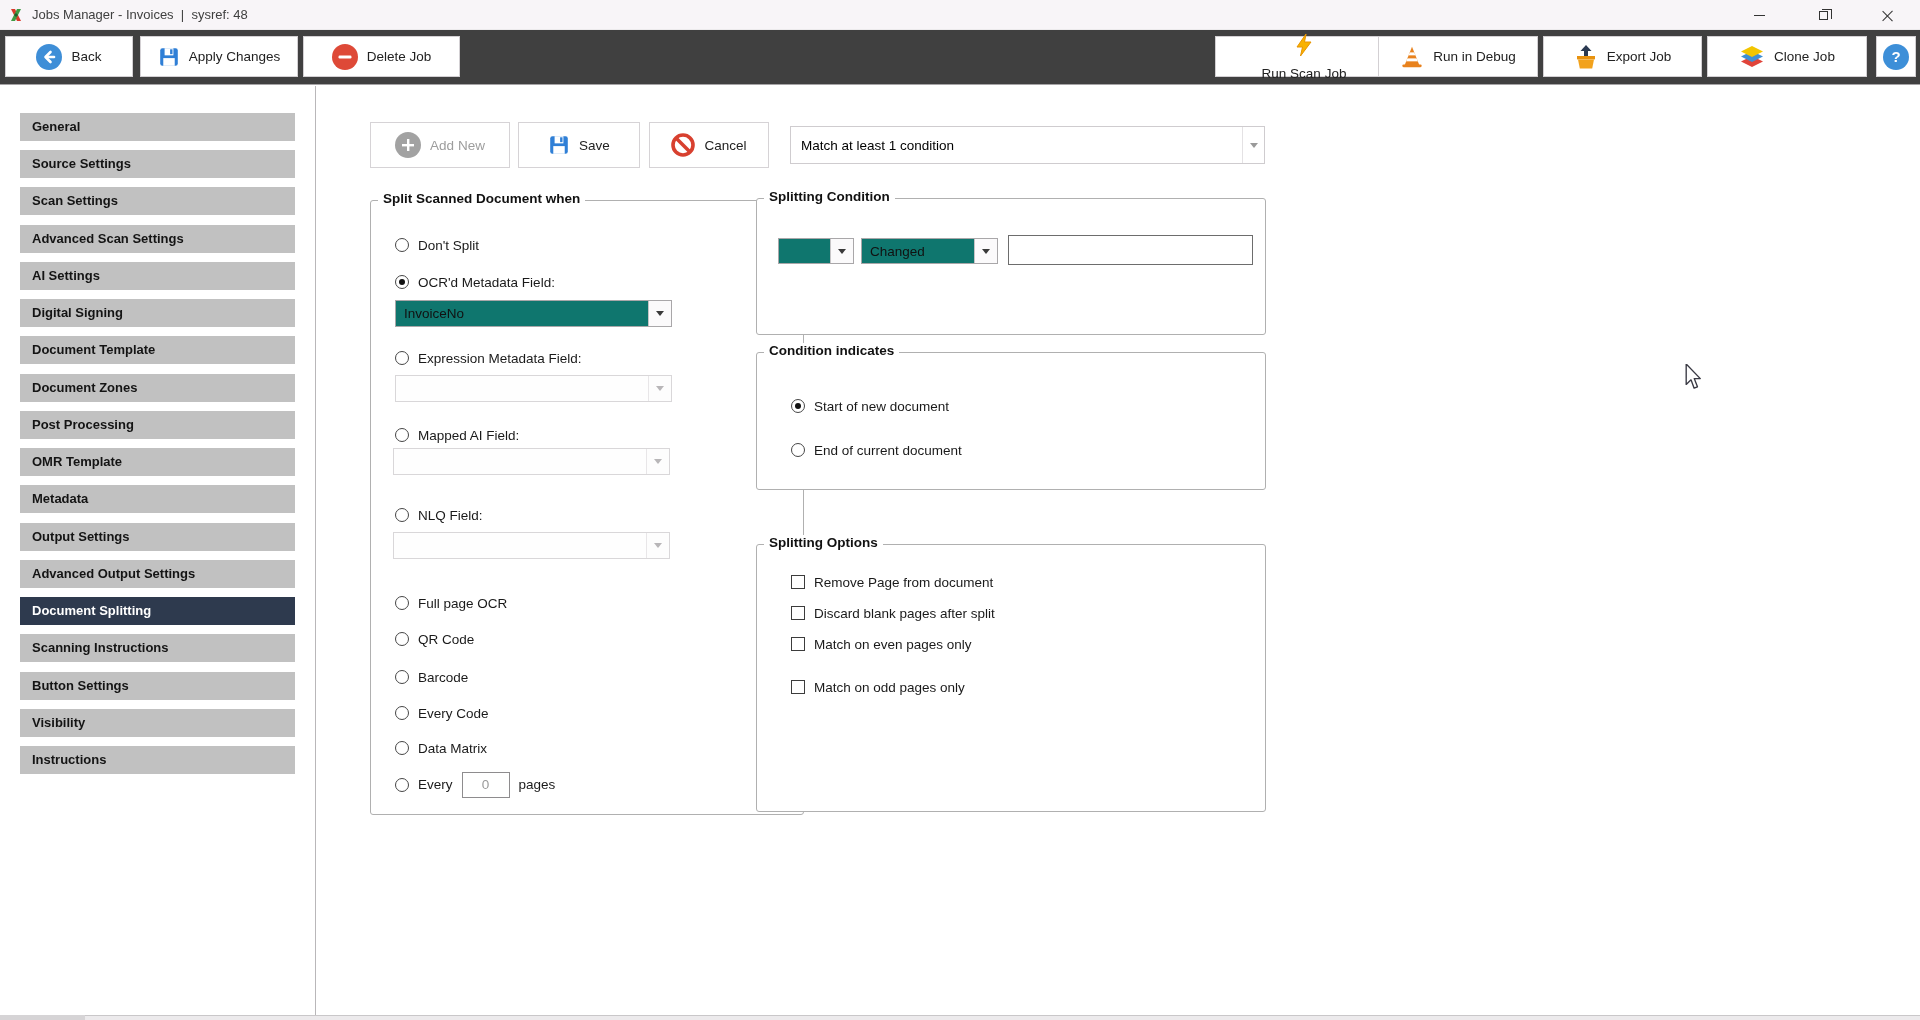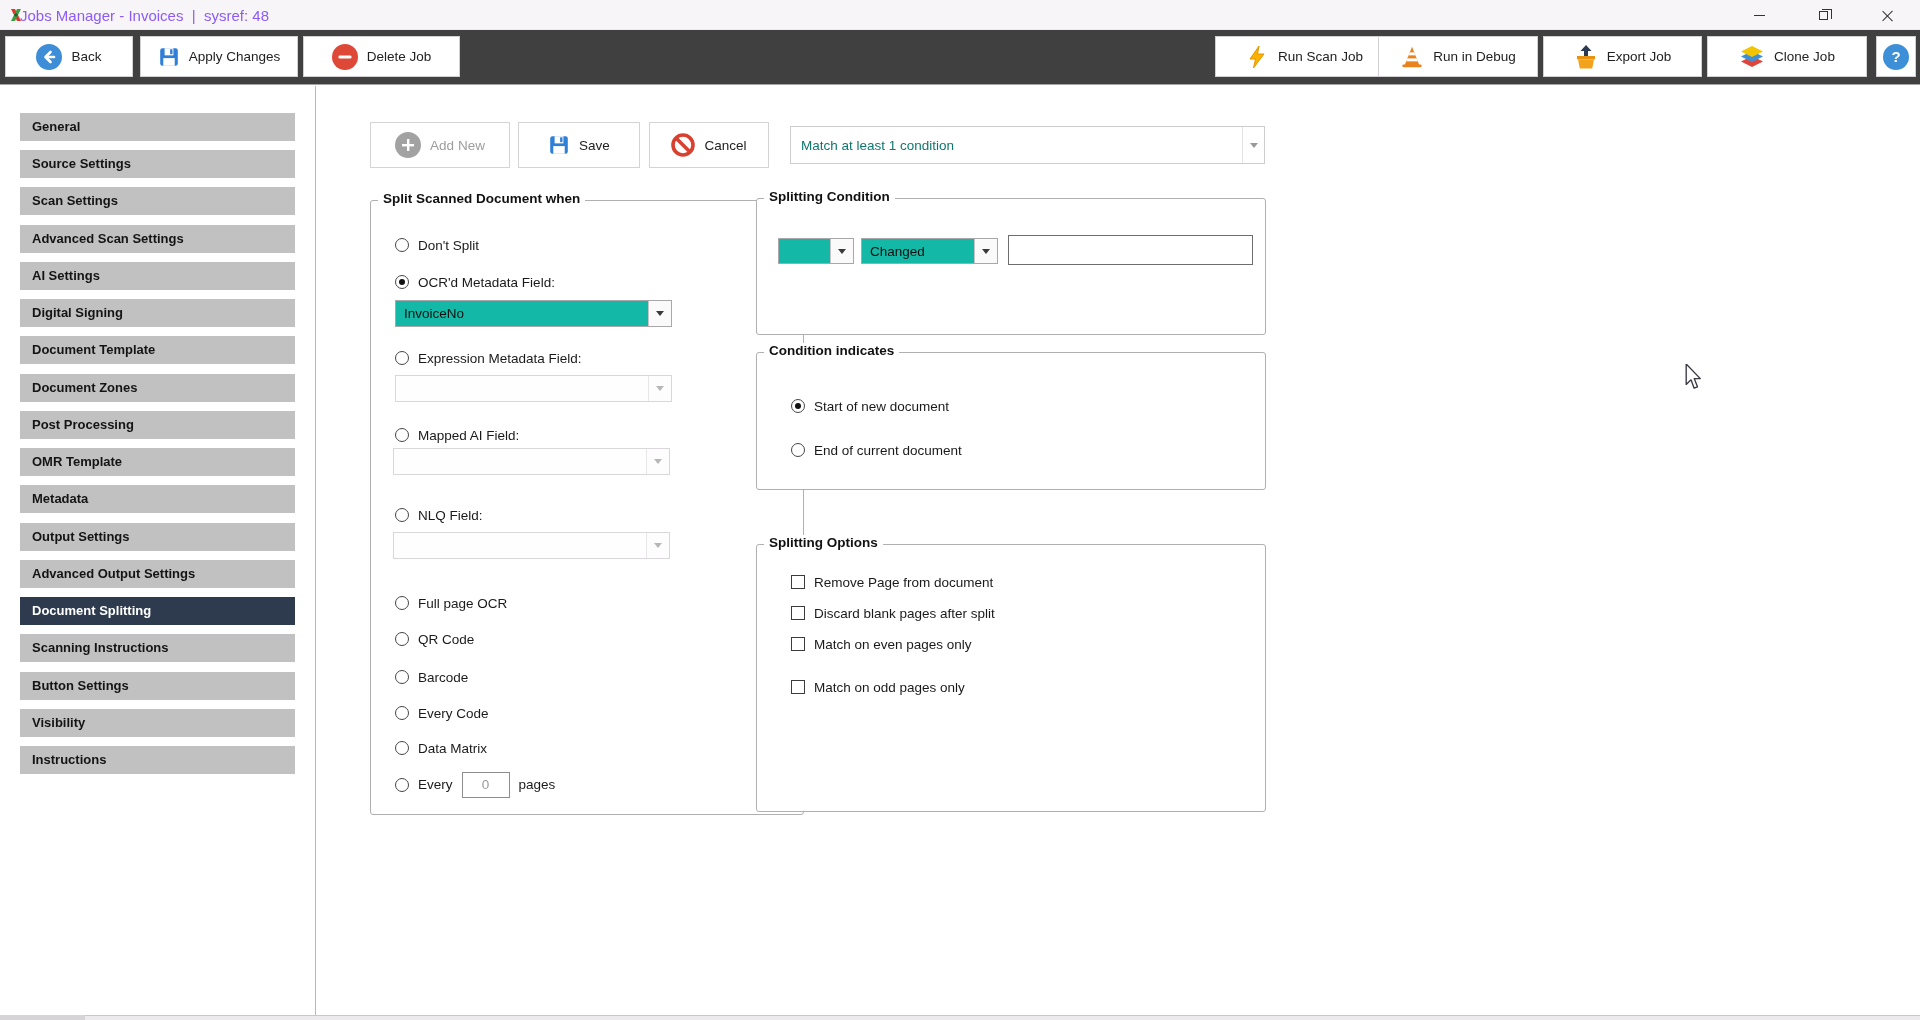--- a/index.html
+++ b/index.html
@@ -3,21 +3,21 @@
 <meta charset="utf-8">
 <style>
   * { margin:0; padding:0; box-sizing:border-box; }
   html,body { width:1920px; height:1020px; overflow:hidden; background:#fff;
     font-family:"Liberation Sans", sans-serif; color:#1a1a1a; }
 
   
   #titlebar { position:absolute; left:0; top:0; width:1920px; height:30px;
     background:#f8f5f8; border-bottom:1px solid #eceaec; }
   #app-logo { position:absolute; left:8px; top:7px; }
-  #title-text { position:absolute; left:20px; top:7px; font-size:15px; color:#8b5cf6; white-space:pre; }
+  #title-text { position:absolute; left:32px; top:7px; font-size:13px; color:#404040; white-space:pre; }
   .winbtn { position:absolute; top:0; width:46px; height:30px; display:flex; align-items:center; justify-content:center; }
   .min-glyph { width:11px; height:1px; background:#333; }
   .max-glyph { width:9px; height:9px; border:1px solid #333; position:relative; background:#f8f5f8; }
   .max-glyph::before { content:''; position:absolute; left:2px; top:-3px; width:9px; height:9px; border:1px solid #333; border-left:none; border-bottom:none; }
   .close-glyph { width:11px; height:11px; position:relative; }
   .close-glyph::before,.close-glyph::after { content:''; position:absolute; left:5px; top:-1px; width:1.4px; height:14px; background:#333; }
   .close-glyph::before { transform:rotate(45deg); }
   .close-glyph::after { transform:rotate(-45deg); }
 
   
@@ -39,37 +39,37 @@
     background:#eceaec; border-top:1px solid #c9c7c9; }
   #bottom-strip-left { position:absolute; left:0; top:1015px; width:85px; height:5px; background:#d6d4d6; }
 
   
   .actbtn { position:absolute; top:122px; height:46px; background:#fff; border:1px solid #d6d3d6;
     display:flex; align-items:center; justify-content:center; gap:9px; font-size:13.5px; color:#222; }
   .actbtn .lbl-disabled { color:#9d9d9d; }
   .icon-circle { width:26px; height:26px; border-radius:50%; display:flex; align-items:center; justify-content:center; }
 
   .dropdown { position:absolute; background:#fff; border:1px solid #cfcccf; display:flex; align-items:center; }
-  .dropdown .dd-text { flex:1; padding-left:10px; font-size:13.5px; color:#0f766e;
+  .dropdown .dd-text { flex:1; padding-left:10px; font-size:13.5px; color:#000000;
     white-space:nowrap; overflow:hidden; }
   .dd-arrow-zone { width:22px; height:100%; display:flex; align-items:center; justify-content:center; border-left:1px solid #e4e2e4; }
   .arr-down { width:0; height:0; border-left:4px solid transparent; border-right:4px solid transparent; border-top:5px solid #9a9a9a; }
 
   
   .groupbox { position:absolute; border:1px solid #b0b0b0; border-radius:3px; background:#fff; }
   .group-legend { position:absolute; top:-10px; left:7px; background:#fff; padding:0 5px;
     font-size:13.5px; font-weight:bold; color:#111; }
 
   .row { position:absolute; display:flex; align-items:center; gap:9px; font-size:13.5px; color:#1a1a1a; height:20px; }
   .radio { width:14px; height:14px; border:1px solid #464646; border-radius:50%; background:#fff;
     position:relative; flex:0 0 auto; }
   .radio.sel::after { content:''; position:absolute; left:3px; top:3px; width:6px; height:6px; border-radius:50%; background:#111; }
   .checkbox { width:14px; height:14px; border:1.4px solid #3c3c3c; background:#fff; flex:0 0 auto; }
 
-  .combo { position:absolute; height:27px; background:#14b8a6; border:1px solid #a9a7a9; display:flex; align-items:center; }
+  .combo { position:absolute; height:27px; background:#0f766e; border:1px solid #a9a7a9; display:flex; align-items:center; }
   .combo .combo-text { flex:1; padding-left:8px; font-size:13.5px; color:#111; }
   .combo .combo-btn { width:23px; height:100%; background:#fbfafb; border-left:1px solid #c6c4c6;
     display:flex; align-items:center; justify-content:center; }
   .combo .combo-btn .arr { width:0; height:0; border-left:4.5px solid transparent; border-right:4.5px solid transparent; border-top:5.5px solid #3a3a3a; }
   .combo.disabled { border-color:#d9d7d9; background:#fefefe; }
   .combo.disabled .combo-btn { background:#fdfdfd; border-left-color:#e8e6e8; }
   .combo.disabled .combo-btn .arr { border-top-color:#b8b6b8; }
 
   .txtinput { position:absolute; background:#fff; border:1px solid #6d6d6d; font-size:13.5px; padding:0 6px;
     font-family:"Liberation Sans", sans-serif; }
@@ -120,21 +120,21 @@
     <span>Apply Changes</span>
   </div>
   <div class="tbtn" style="left:303px; width:157px;">
     <svg width="26" height="26" viewBox="0 0 26 26">
       <circle cx="13" cy="13" r="13" fill="#de4937"></circle>
       <rect x="6.5" y="11.6" width="13" height="2.8" rx="1.2" fill="#fff"></rect>
     </svg>
     <span>Delete Job</span>
   </div>
 
-  <div class="tbtn" style="left:1215px; width:178px;">
+  <div class="tbtn" style="left:1215px; width:178px;flex-direction:column;">
     <svg width="24" height="24" viewBox="0 0 24 24">
       <polygon points="14,1 5,14 10.5,14 8.5,23 19,9 12.5,9" fill="#f9b200" stroke="#e79400" stroke-width="1"></polygon>
     </svg>
     <span>Run Scan Job</span>
   </div>
   <div class="tbtn" style="left:1378px; width:160px;">
     <svg width="24" height="24" viewBox="0 0 26 26">
       <defs>
           <clipPath id="coneclip">
             <polygon points="13,2 21,22 5,22"></polygon>

